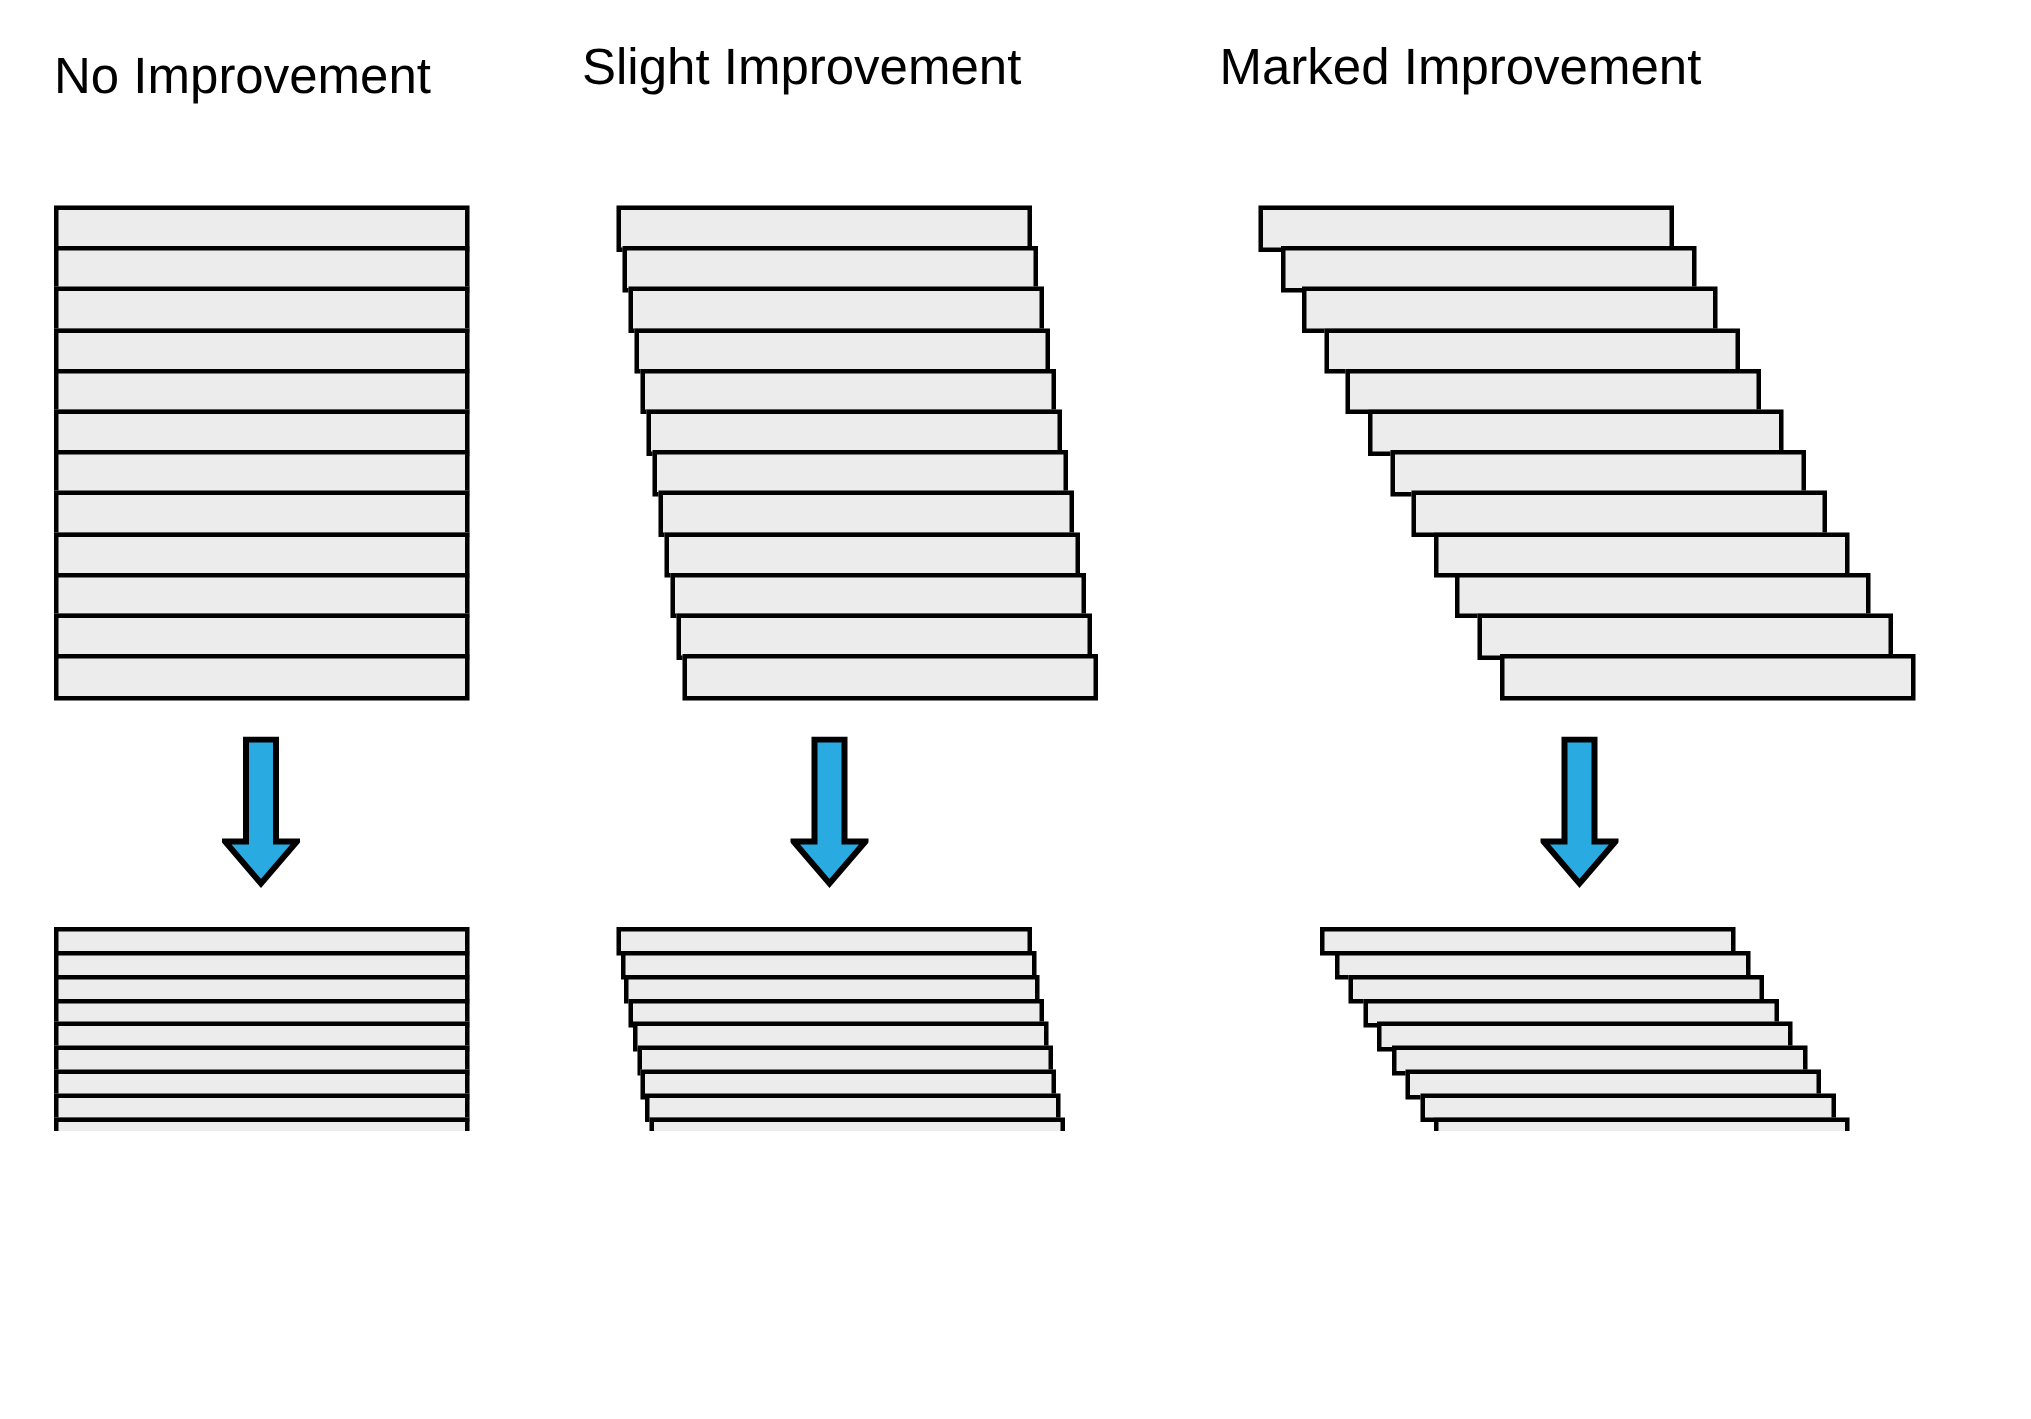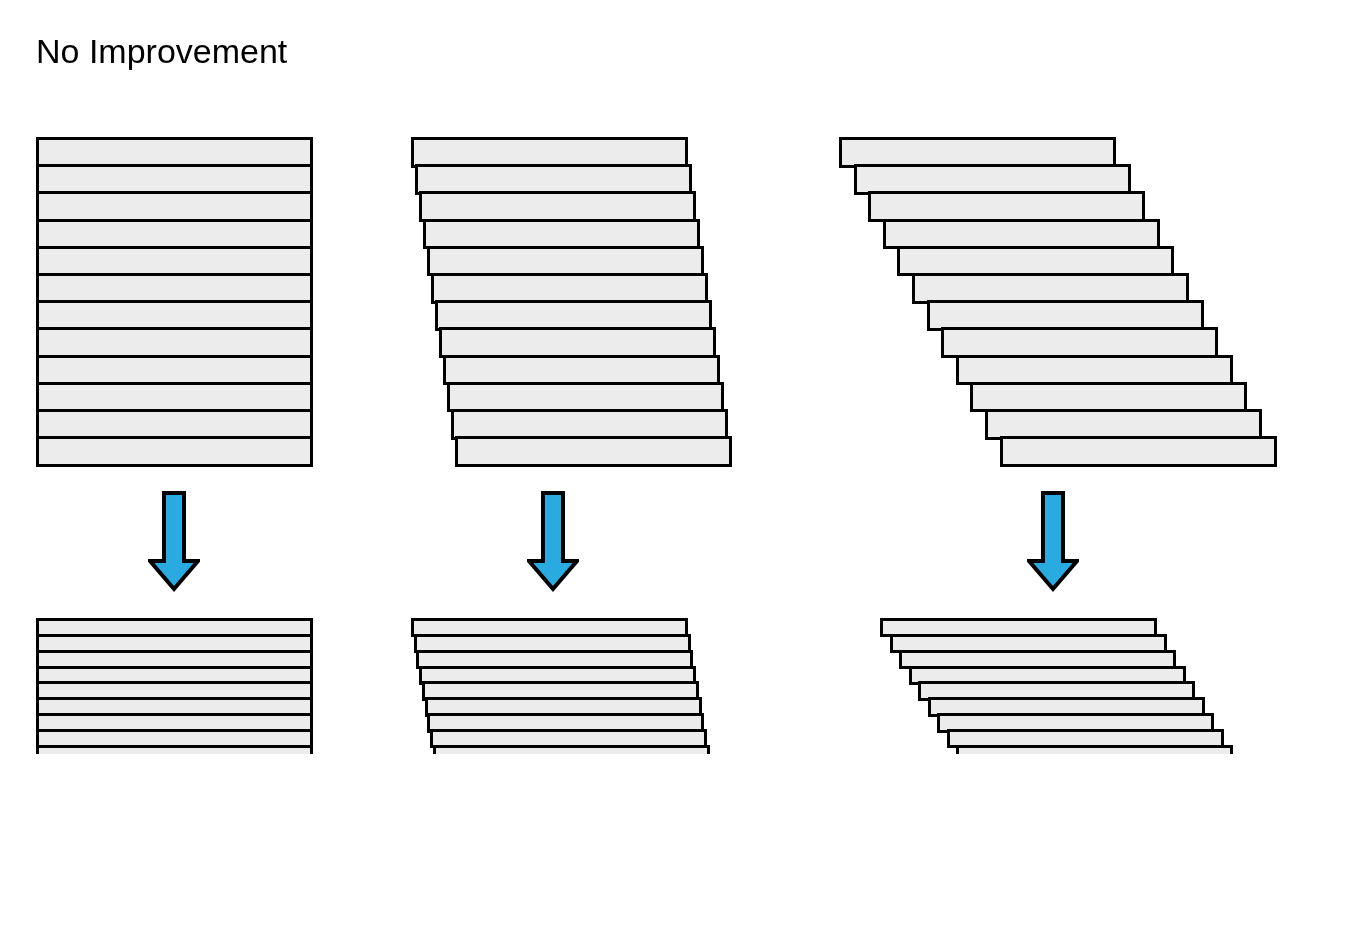--- a/index.html
+++ b/index.html
@@ -49,20 +49,22 @@
     stroke-width: 4;
     stroke-linejoin: miter;
   }
 </style>
 </head>
 <body>
 
 <div class="canvas">
 
   <div class="col-title" id="title-0">No Improvement</div>
+  <div class="col-title" id="title-1">Slight Improvement</div>
+  <div class="col-title" id="title-2">Marked Improvement</div>
 
   <div class="stack" id="stack-0-before" style="left: 36px; top: 137px;">
       <div class="bar" style="top: 0px; left: 0px; height: 30.7px;"></div>
       <div class="bar" style="top: 27.2px; left: 0px; height: 30.7px;"></div>
       <div class="bar" style="top: 54.4px; left: 0px; height: 30.7px;"></div>
       <div class="bar" style="top: 81.6px; left: 0px; height: 30.7px;"></div>
       <div class="bar" style="top: 108.8px; left: 0px; height: 30.7px;"></div>
       <div class="bar" style="top: 136px; left: 0px; height: 30.7px;"></div>
       <div class="bar" style="top: 163.2px; left: 0px; height: 30.7px;"></div>
       <div class="bar" style="top: 190.4px; left: 0px; height: 30.7px;"></div>

